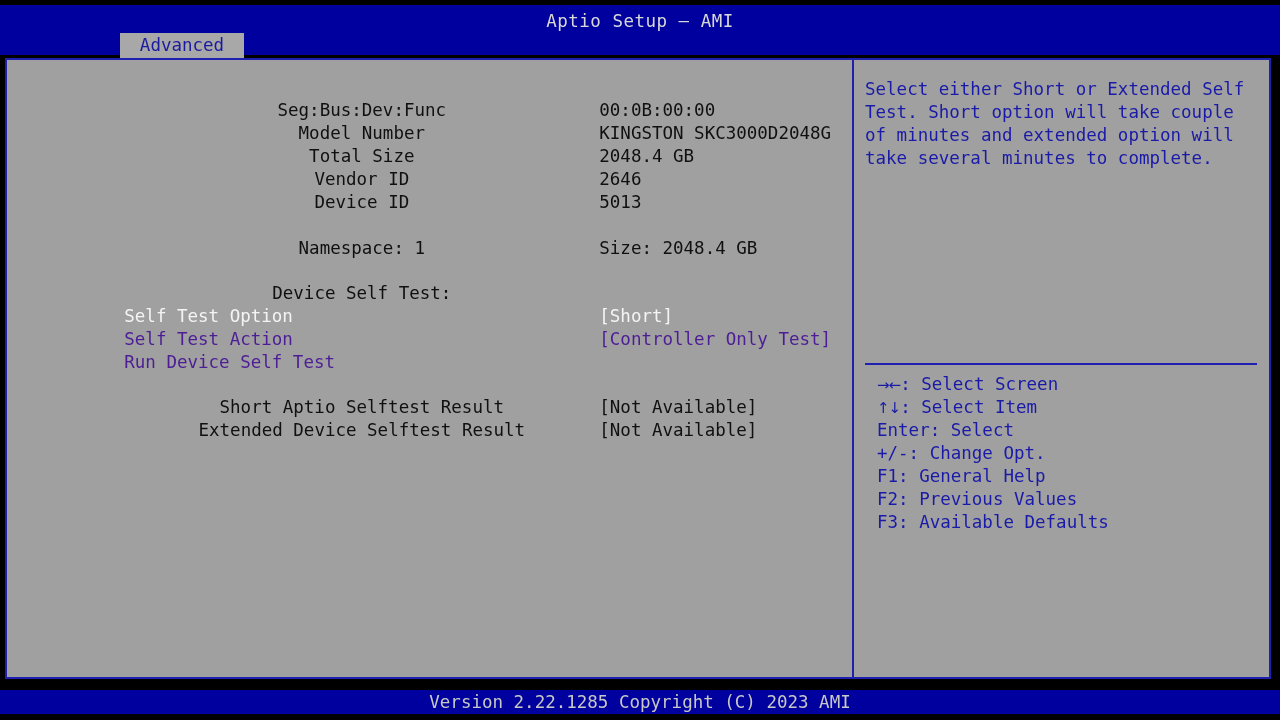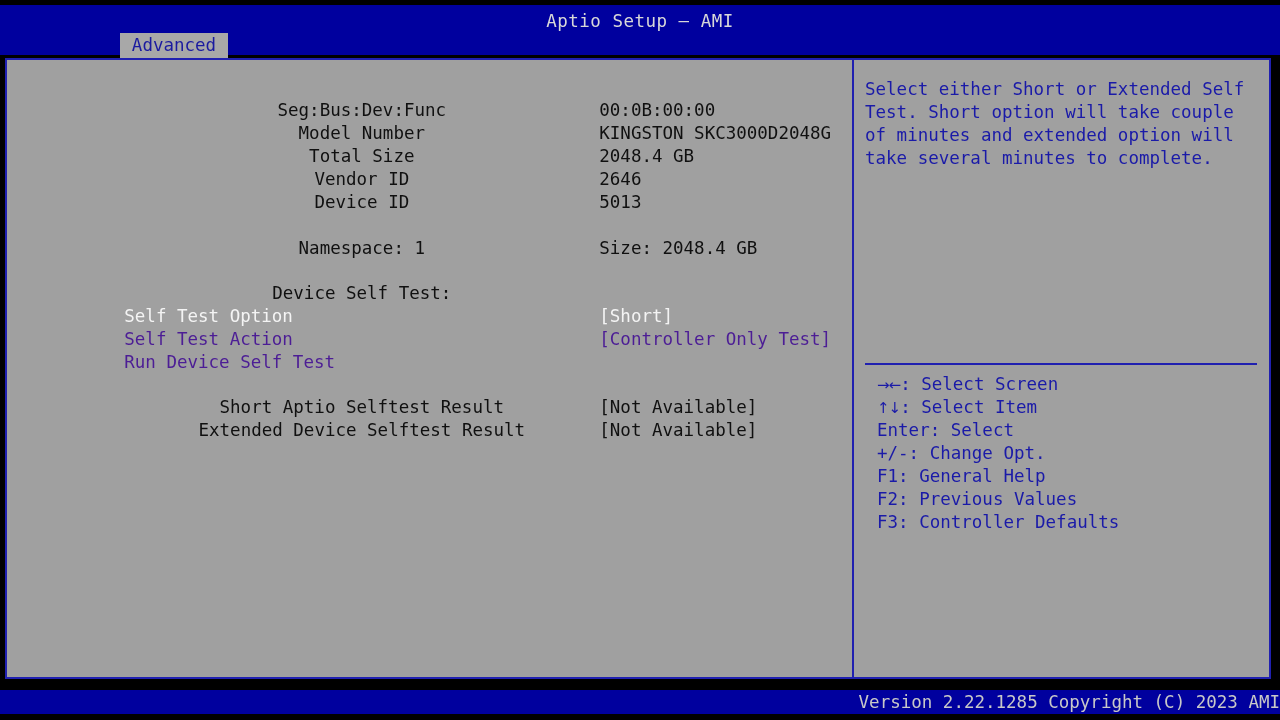--- a/index.html
+++ b/index.html
@@ -39,21 +39,21 @@
     text-align: center;
     color: #d8d8d8;
     font-size: 17.5px;
     letter-spacing: 0.5px;
     white-space: pre;
   }
   .tab {
     position: absolute;
     left: 120px;
     top: 28px;
-    width: 108px;
+    width: 124px;
     height: 25px;
     background: #a8a8a8;
     color: #1a1aa0;
     font-size: 17.5px;
     line-height: 25px;
     text-align: center;
     white-space: pre;
   }
 
   
@@ -159,21 +159,21 @@
     top: 690px;
     width: 1280px;
     height: 24px;
     background: #00009e;
   }
   .footer-text {
     position: absolute;
     left: 0;
     top: 2px;
     width: 1280px;
-    text-align: right;
+    text-align: center;
     color: #c8c8c8;
     font-size: 17.5px;
     white-space: pre;
   }
 </style>
 </head>
 <body>
 
 <div id="screen">
 
@@ -244,21 +244,21 @@
 
       <div class="help-sep"></div>
 
       <div class="keys">
         <div class="key-row"><span class="key-glyph">→←</span><span>: Select Screen</span></div>
         <div class="key-row"><span class="key-glyph">↑↓</span><span>: Select Item</span></div>
         <div class="key-row">Enter: Select</div>
         <div class="key-row">+/-: Change Opt.</div>
         <div class="key-row">F1: General Help</div>
         <div class="key-row">F2: Previous Values</div>
-        <div class="key-row">F3: Controller Defaults</div>
+        <div class="key-row">F3: Available Defaults</div>
       </div>
 
     </div>
 
   </div>
 
   <div class="footer">
     <div class="footer-text">Version 2.22.1285 Copyright (C) 2023 AMI</div>
   </div>
 

